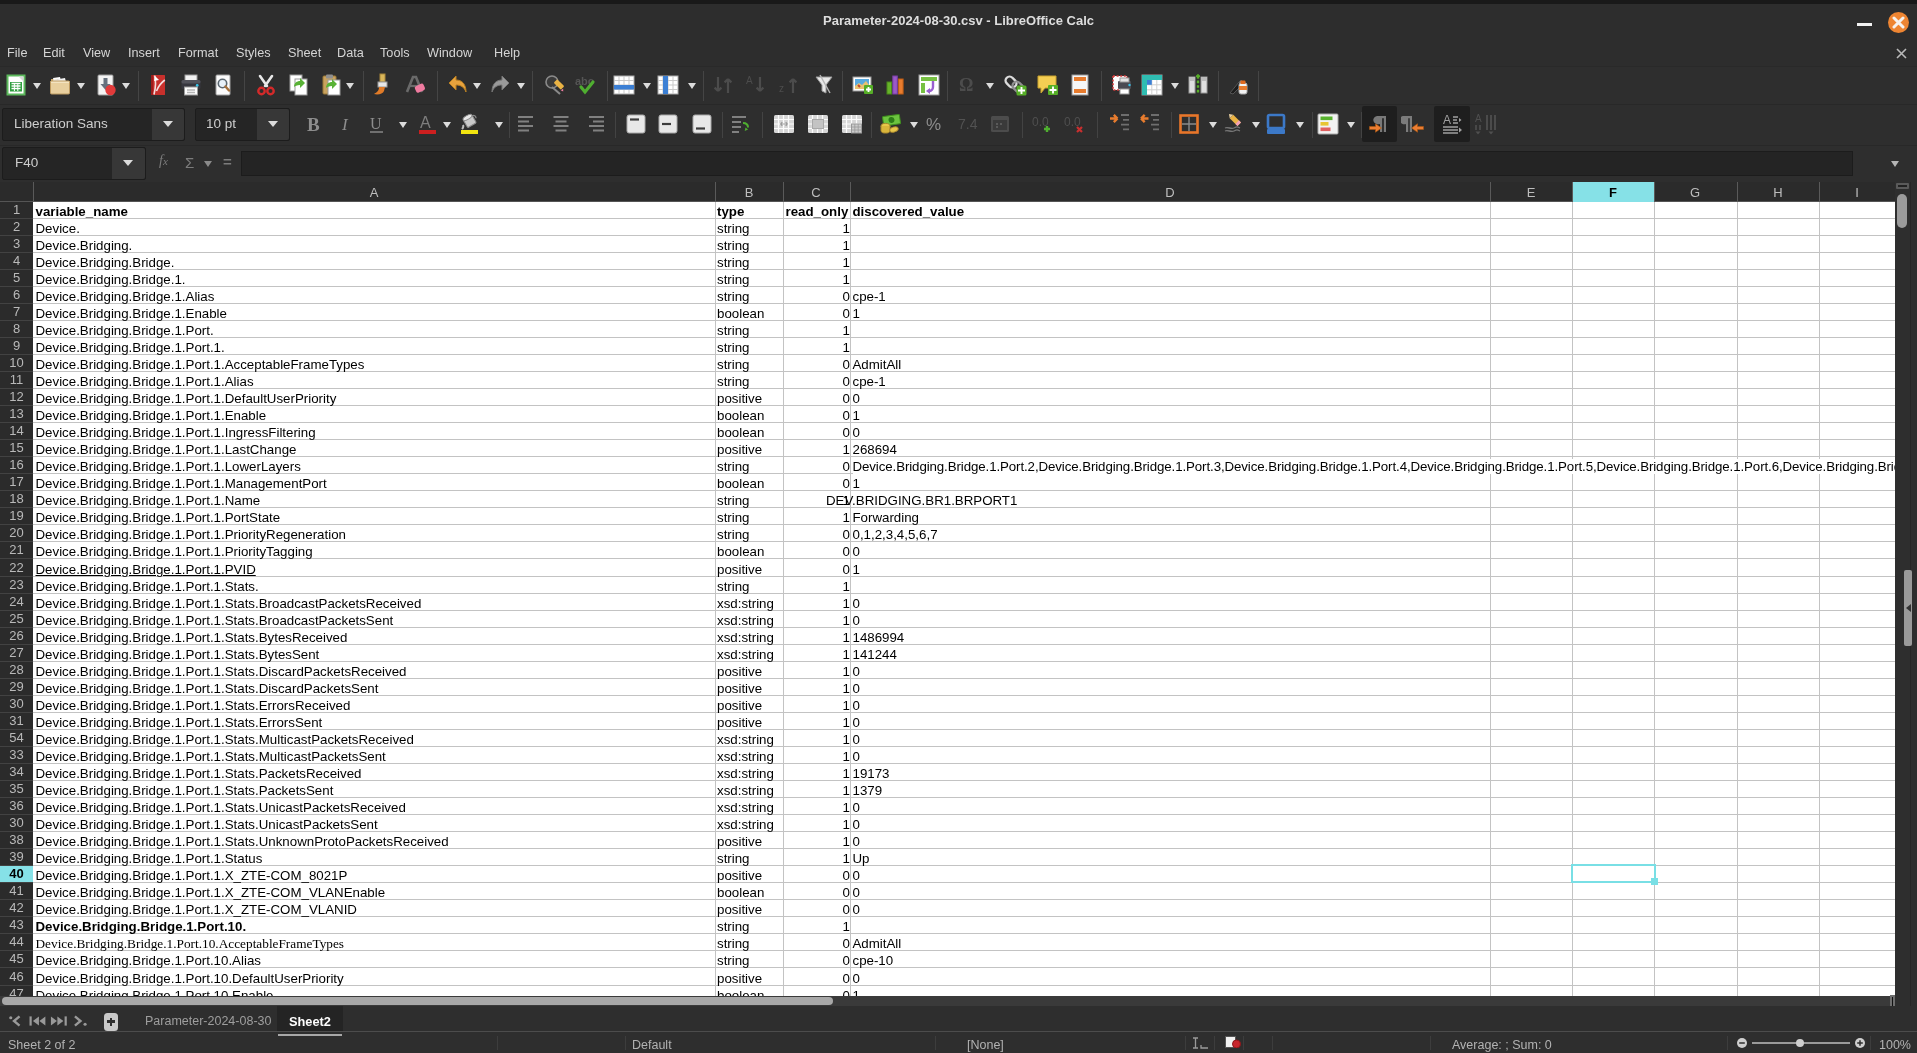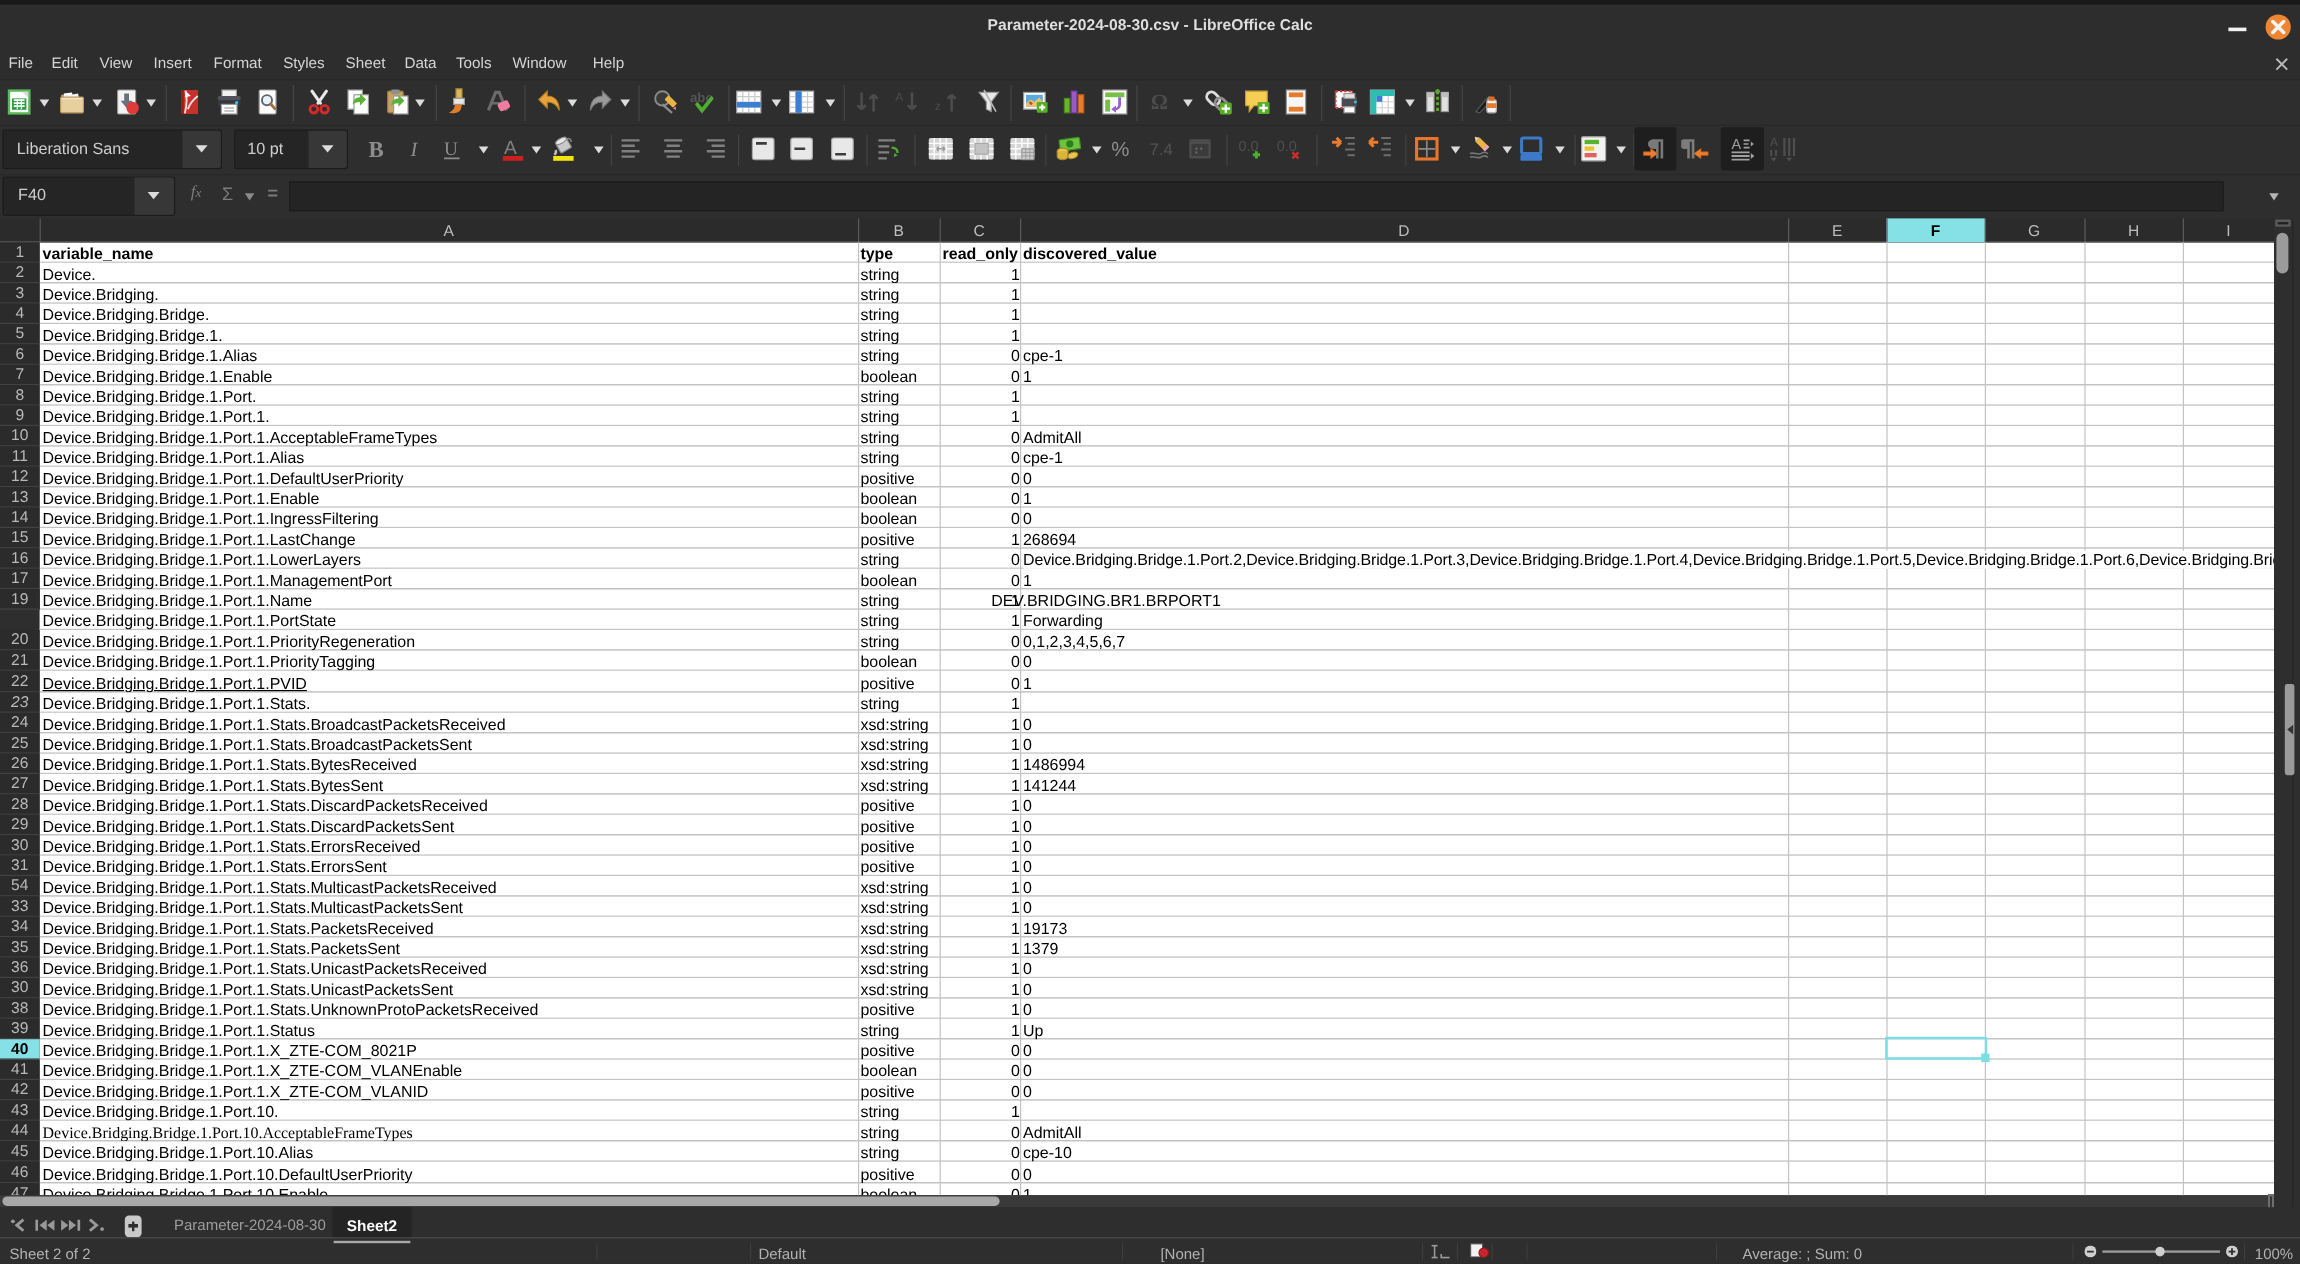--- a/index.html
+++ b/index.html
@@ -547,21 +547,21 @@
 <div class="ct" style="left:717px;top:274px;">boolean</div>
 <div class="ct" style="left:784px;top:274px;width:66px;text-align:right;">0</div>
 <div class="ct" style="left:852.5px;top:274px;z-index:2">1</div>
 <div class="cellrow" style="top:289px;height:17px"></div>
 <div class="rh" style="top:289px;height:17px;line-height:16px;">18</div>
 <div class="ct" style="left:35.5px;top:291px;">Device.Bridging.Bridge.1.Port.1.Name</div>
 <div class="ct" style="left:717px;top:291px;">string</div>
 <div class="ct" style="left:784px;top:291px;width:66px;text-align:right;">1</div>
 <div class="ct" style="left:826px;top:291px;z-index:2">DEV.BRIDGING.BR1.BRPORT1</div>
 <div class="cellrow" style="top:306px;height:17px"></div>
-<div class="rh" style="top:289px;height:17px;line-height:16px;">19</div>
+<div class="rh" style="top:306px;height:17px;line-height:16px;">19</div>
 <div class="ct" style="left:35.5px;top:308px;">Device.Bridging.Bridge.1.Port.1.PortState</div>
 <div class="ct" style="left:717px;top:308px;">string</div>
 <div class="ct" style="left:784px;top:308px;width:66px;text-align:right;">1</div>
 <div class="ct" style="left:852.5px;top:308px;z-index:2">Forwarding</div>
 <div class="cellrow" style="top:323px;height:17px"></div>
 <div class="rh" style="top:323px;height:17px;line-height:16px;">20</div>
 <div class="ct" style="left:35.5px;top:325px;">Device.Bridging.Bridge.1.Port.1.PriorityRegeneration</div>
 <div class="ct" style="left:717px;top:325px;">string</div>
 <div class="ct" style="left:784px;top:325px;width:66px;text-align:right;">0</div>
 <div class="ct" style="left:852.5px;top:325px;z-index:2">0,1,2,3,4,5,6,7</div>
@@ -571,21 +571,21 @@
 <div class="ct" style="left:717px;top:342px;">boolean</div>
 <div class="ct" style="left:784px;top:342px;width:66px;text-align:right;">0</div>
 <div class="ct" style="left:852.5px;top:342px;z-index:2">0</div>
 <div class="cellrow" style="top:357px;height:18px"></div>
 <div class="rh" style="top:357px;height:18px;line-height:17px;">22</div>
 <div class="ct" style="left:35.5px;top:360px;text-decoration:underline;">Device.Bridging.Bridge.1.Port.1.PVID</div>
 <div class="ct" style="left:717px;top:360px;">positive</div>
 <div class="ct" style="left:784px;top:360px;width:66px;text-align:right;">0</div>
 <div class="ct" style="left:852.5px;top:360px;z-index:2">1</div>
 <div class="cellrow" style="top:375px;height:17px"></div>
-<div class="rh" style="top:375px;height:17px;line-height:16px;font-style:italic;">23</div>
+<div class="rh" style="top:375px;height:17px;line-height:16px;">23</div>
 <div class="ct" style="left:35.5px;top:377px;">Device.Bridging.Bridge.1.Port.1.Stats.</div>
 <div class="ct" style="left:717px;top:377px;">string</div>
 <div class="ct" style="left:784px;top:377px;width:66px;text-align:right;">1</div>
 <div class="cellrow" style="top:392px;height:17px"></div>
 <div class="rh" style="top:392px;height:17px;line-height:16px;">24</div>
 <div class="ct" style="left:35.5px;top:394px;">Device.Bridging.Bridge.1.Port.1.Stats.BroadcastPacketsReceived</div>
 <div class="ct" style="left:717px;top:394px;">xsd:string</div>
 <div class="ct" style="left:784px;top:394px;width:66px;text-align:right;">1</div>
 <div class="ct" style="left:852.5px;top:394px;z-index:2">0</div>
 <div class="cellrow" style="top:409px;height:17px"></div>
@@ -691,21 +691,21 @@
 <div class="ct" style="left:784px;top:683px;width:66px;text-align:right;">0</div>
 <div class="ct" style="left:852.5px;top:683px;z-index:2">0</div>
 <div class="cellrow" style="top:698px;height:17px"></div>
 <div class="rh" style="top:698px;height:17px;line-height:16px;">42</div>
 <div class="ct" style="left:35.5px;top:700px;">Device.Bridging.Bridge.1.Port.1.X_ZTE-COM_VLANID</div>
 <div class="ct" style="left:717px;top:700px;">positive</div>
 <div class="ct" style="left:784px;top:700px;width:66px;text-align:right;">0</div>
 <div class="ct" style="left:852.5px;top:700px;z-index:2">0</div>
 <div class="cellrow" style="top:715px;height:17px"></div>
 <div class="rh" style="top:715px;height:17px;line-height:16px;">43</div>
-<div class="ct" style="left:35.5px;top:717px;">Device.Bridging.Bridge.1.Port.10.</div>
+<div class="ct" style="left:35.5px;top:717px;font-weight:bold;">Device.Bridging.Bridge.1.Port.10.</div>
 <div class="ct" style="left:717px;top:717px;">string</div>
 <div class="ct" style="left:784px;top:717px;width:66px;text-align:right;">1</div>
 <div class="cellrow" style="top:732px;height:17px"></div>
 <div class="rh" style="top:732px;height:17px;line-height:16px;">44</div>
 <div class="ct" style="left:35.5px;top:734px;font-family:Liberation Serif, serif;">Device.Bridging.Bridge.1.Port.10.AcceptableFrameTypes</div>
 <div class="ct" style="left:717px;top:734px;">string</div>
 <div class="ct" style="left:784px;top:734px;width:66px;text-align:right;">0</div>
 <div class="ct" style="left:852.5px;top:734px;z-index:2">AdmitAll</div>
 <div class="cellrow" style="top:749px;height:17px"></div>
 <div class="rh" style="top:749px;height:17px;line-height:16px;">45</div>

